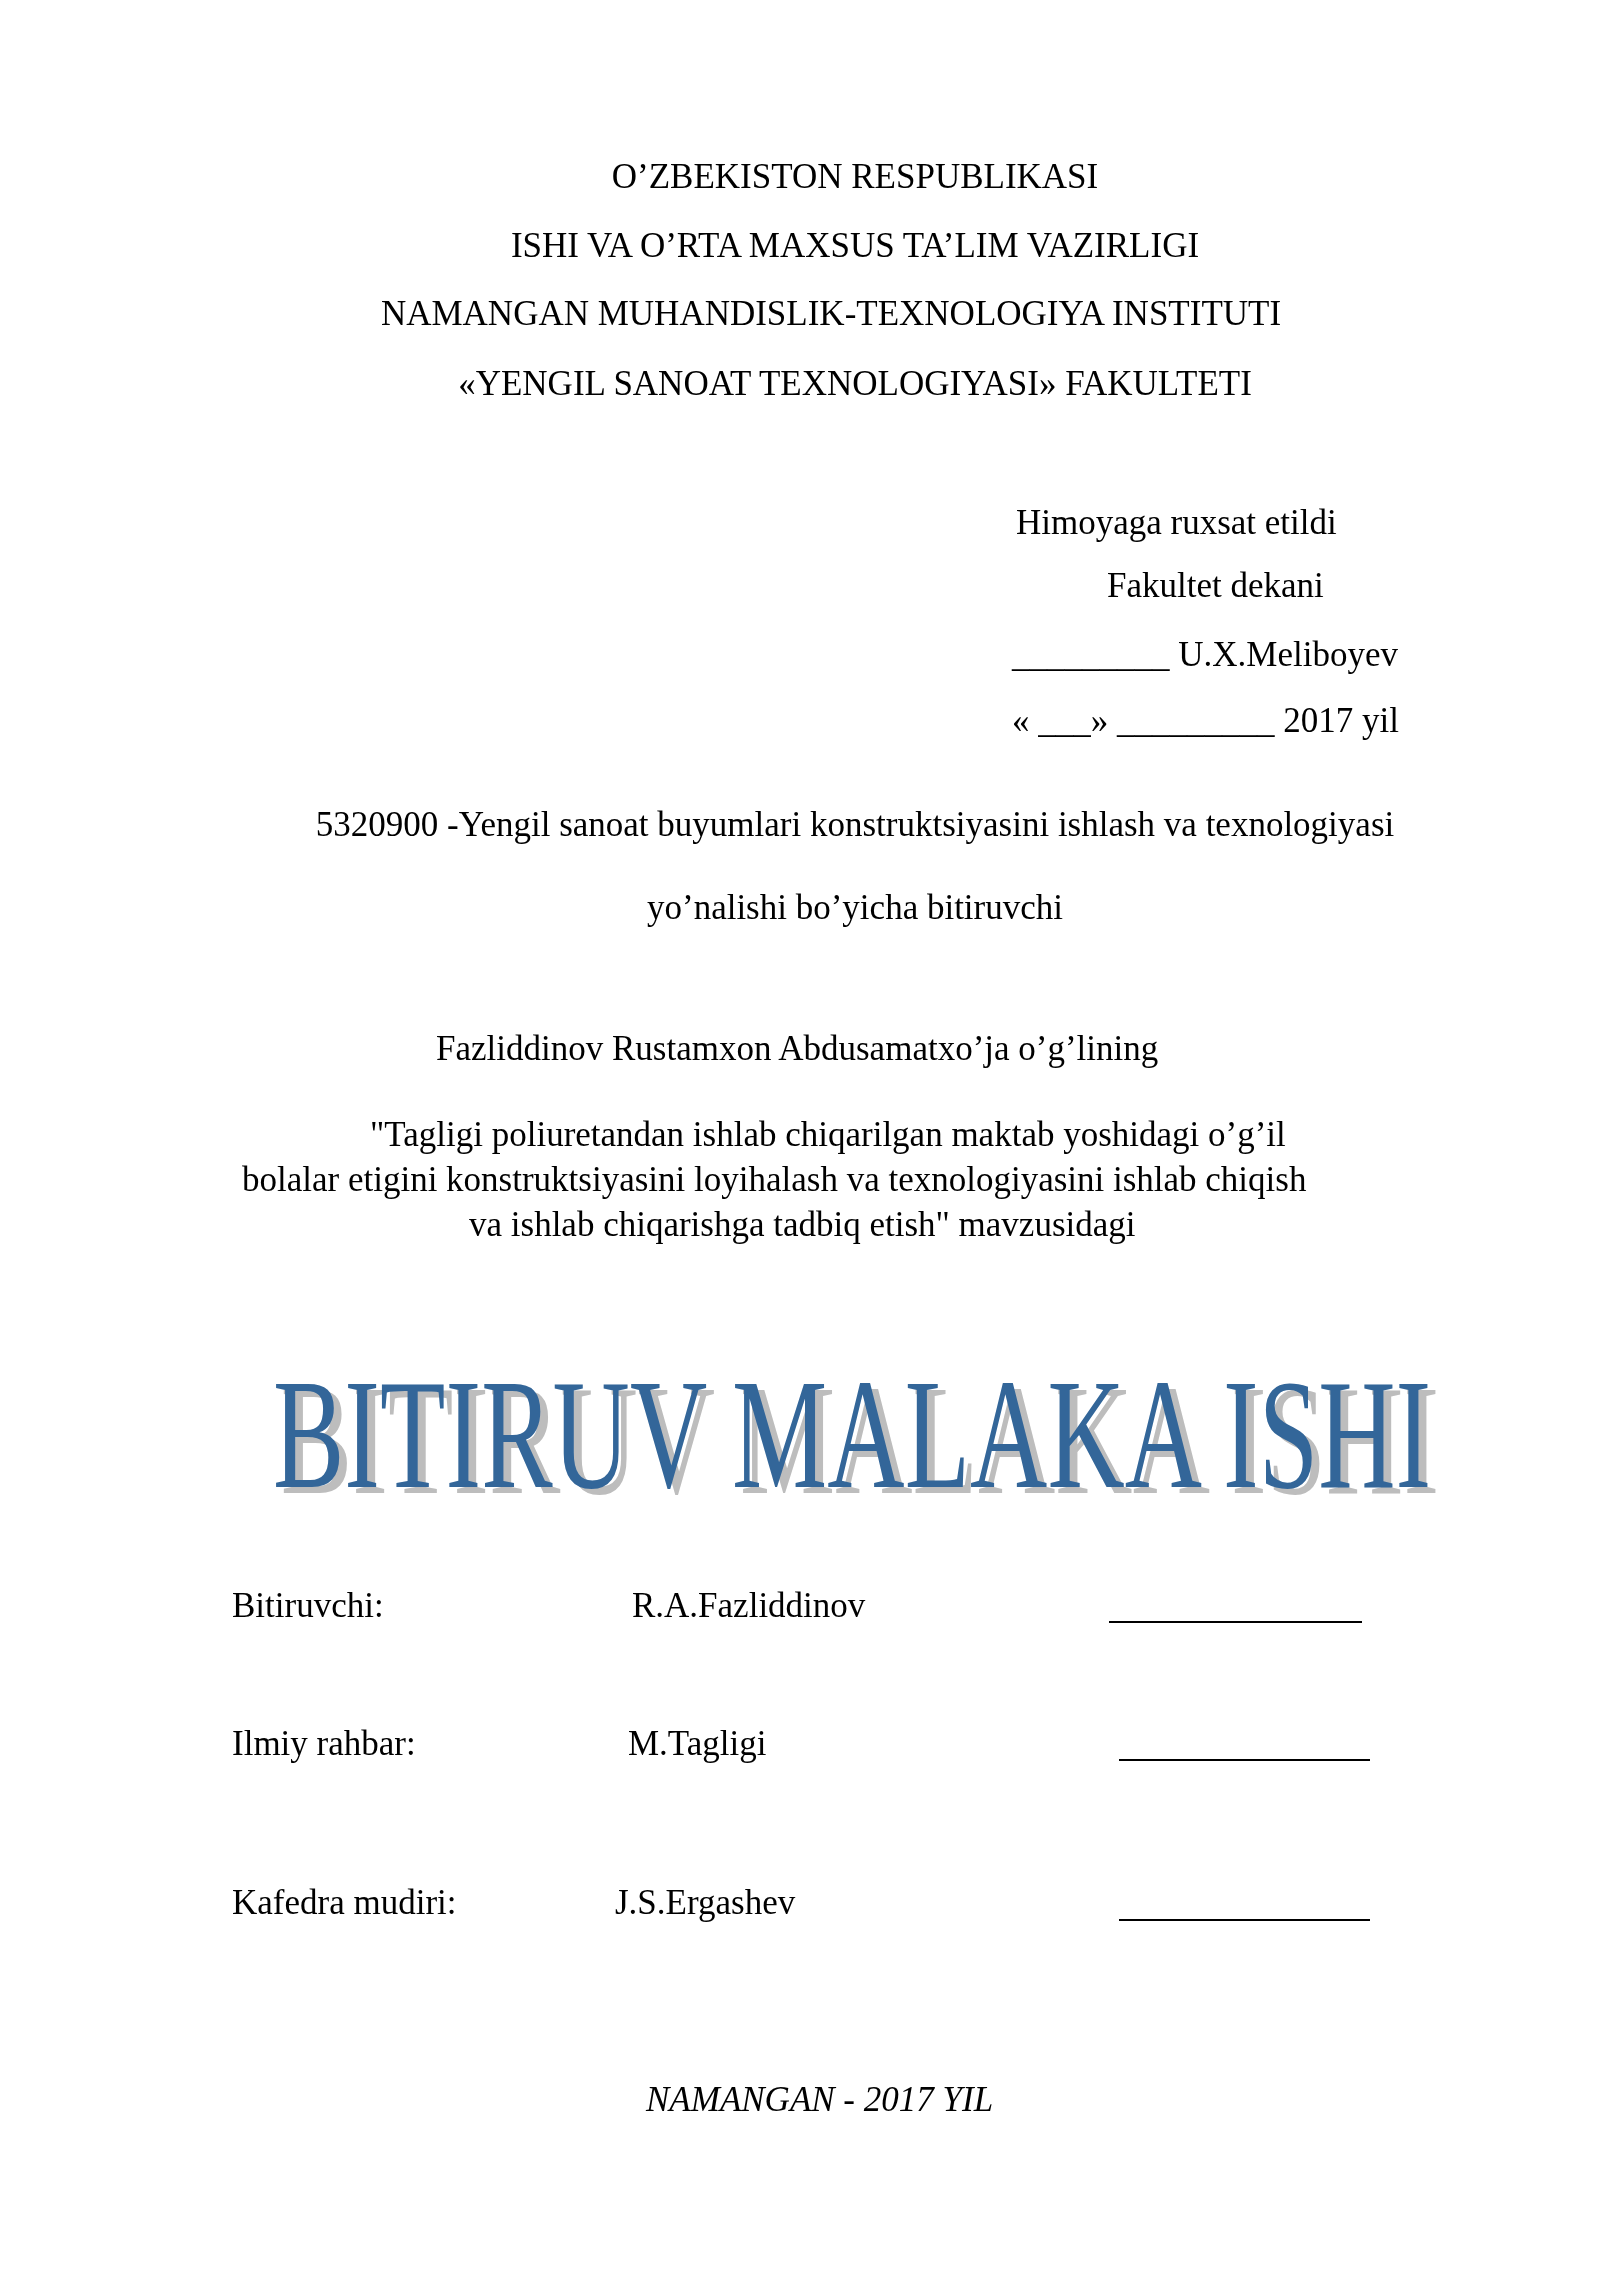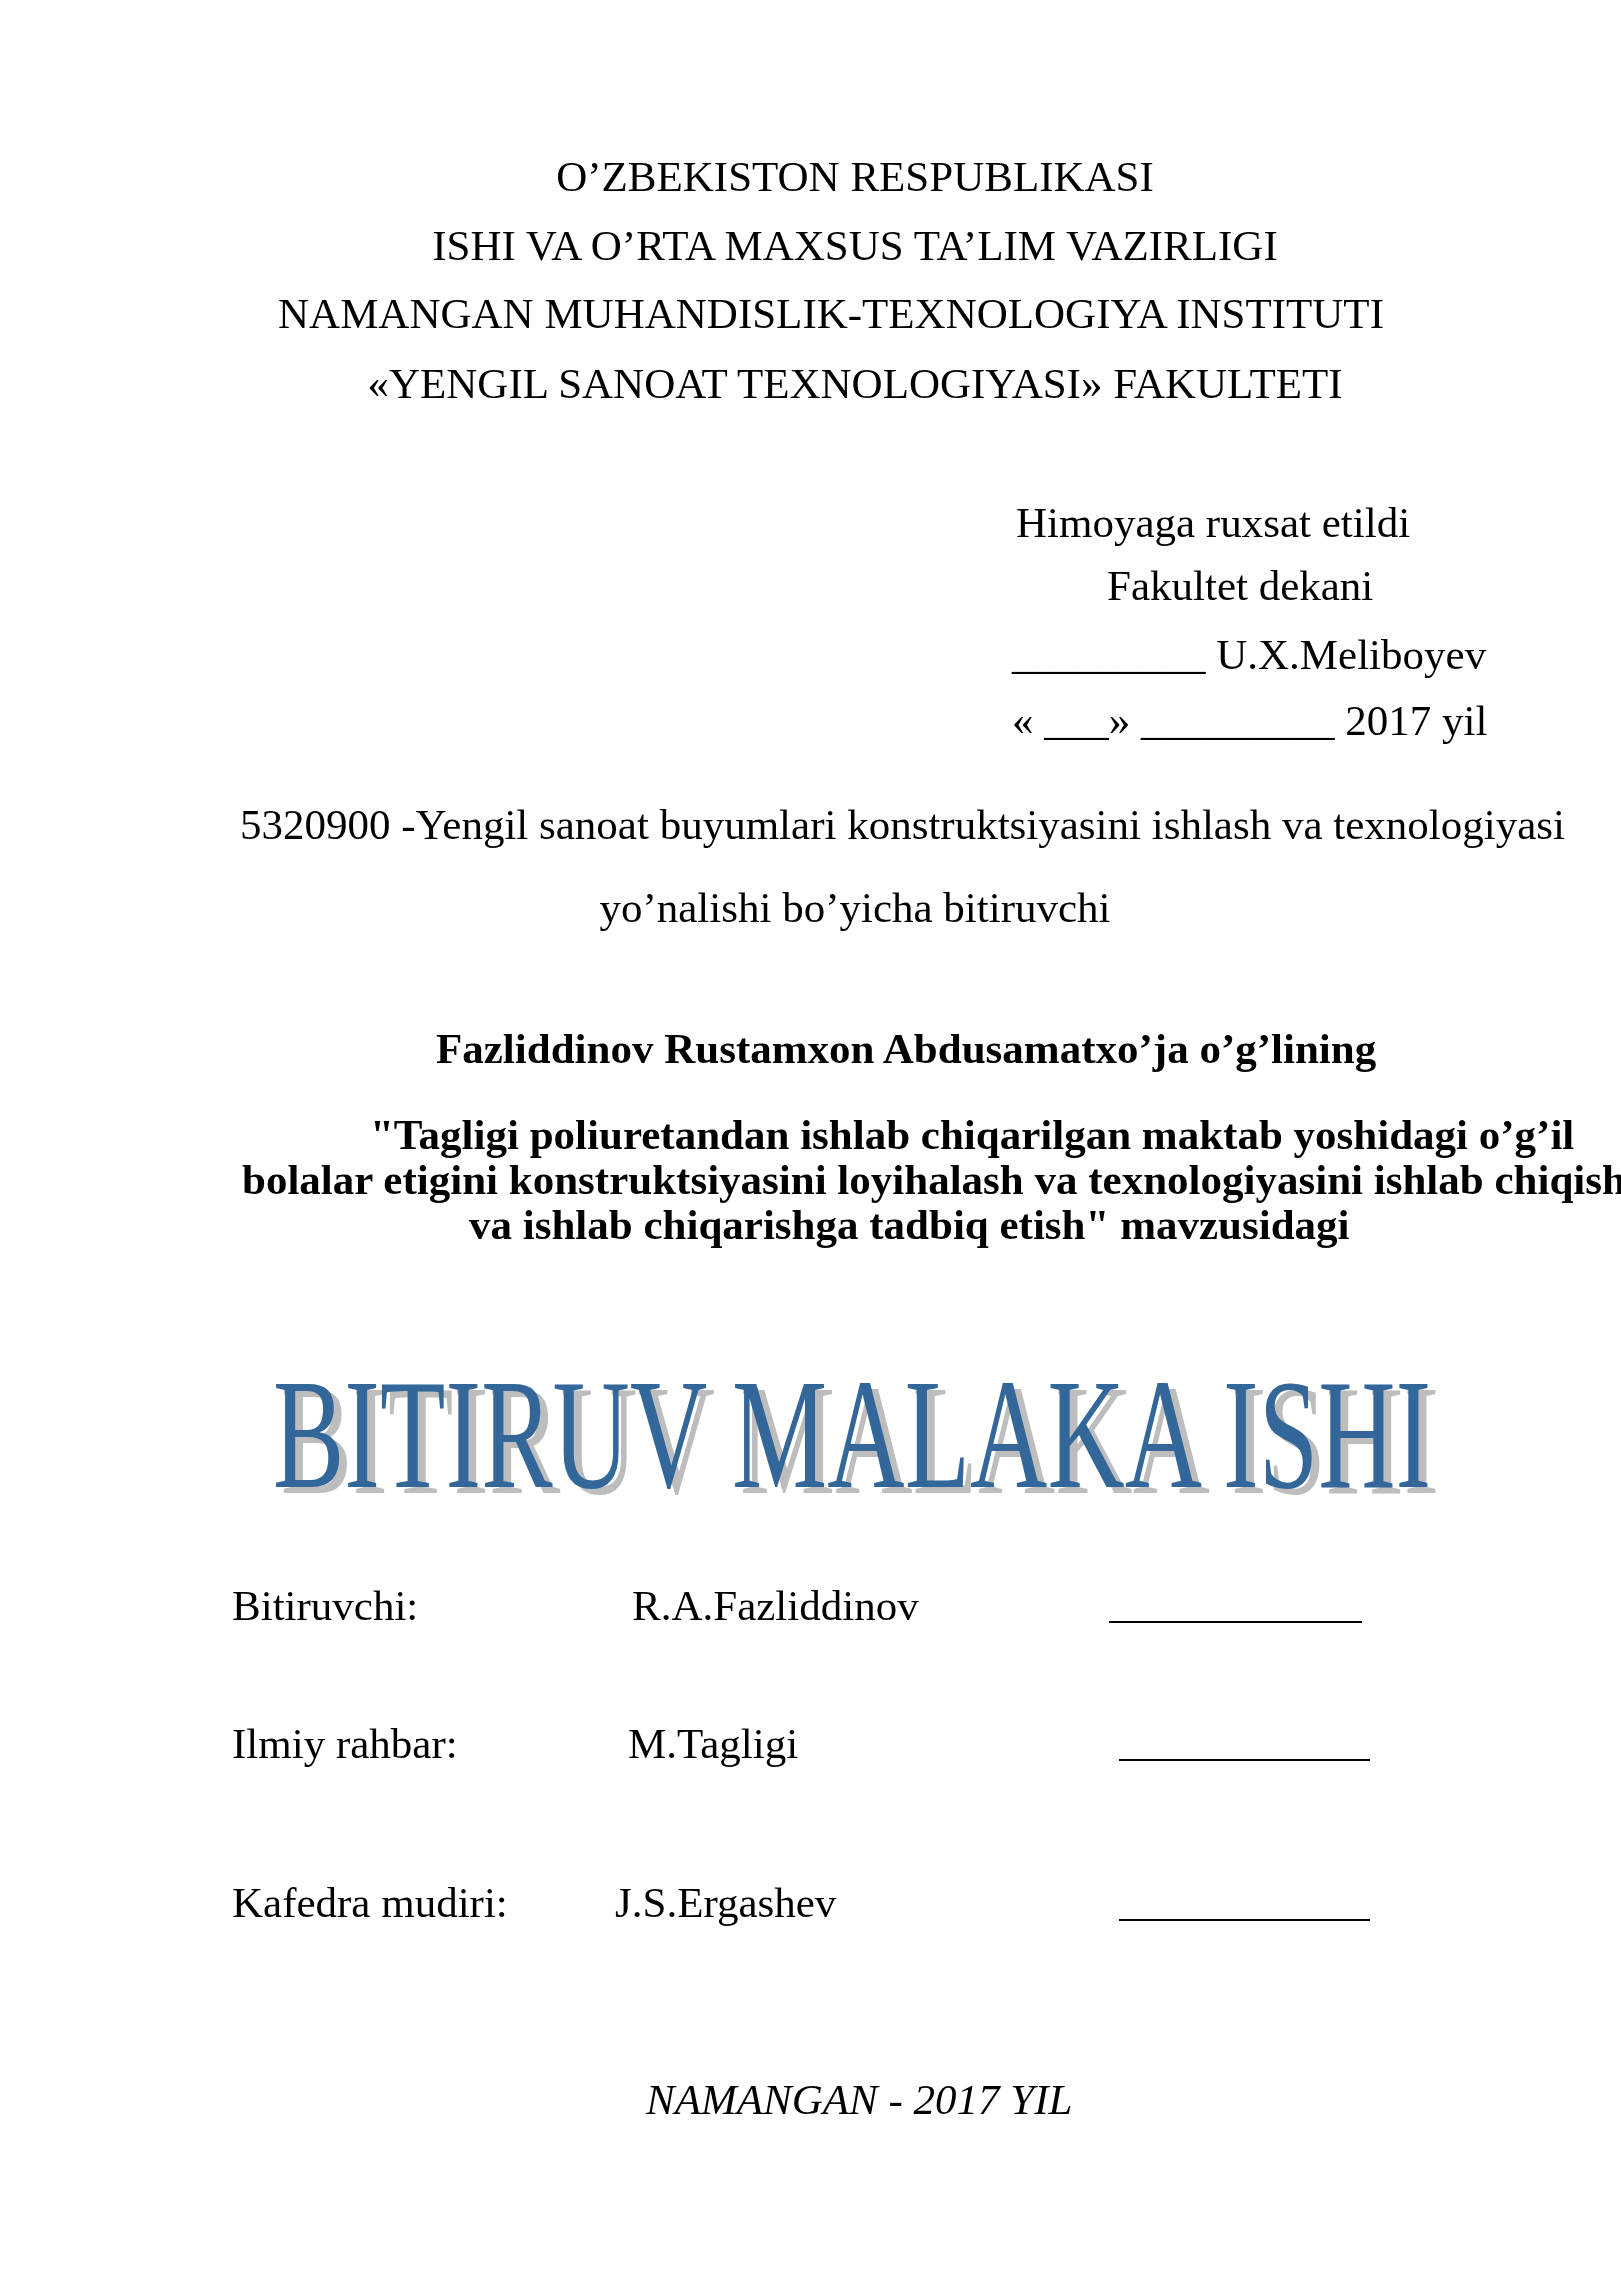--- a/index.html
+++ b/index.html
@@ -1,20 +1,20 @@
 <!DOCTYPE html>
 <html><head>
 <meta charset="utf-8">
 <style>
   html, body { margin: 0; padding: 0; background: #ffffff; }
   body { width: 1621px; height: 2293px; position: relative; overflow: hidden;
          font-family: "Liberation Serif", "DejaVu Serif", serif; color: #000; }
-  .ln { position: absolute; font-size: 43px; line-height: 35px; white-space: pre; }
+  .ln { position: absolute; font-size: 35px; line-height: 35px; white-space: pre; }
   .center { left: 240px; width: 1230px; text-align: center; }
-  .bold { font-weight: bold; text-align: right; }
+  .bold { font-weight: normal; text-align: right; }
   .wordart { position: absolute; left: 265px; top: 1362px; width: 1186px; height: 147px; }
   .sig-label { left: 232px; }
   .sig-line { position: absolute; height: 0; border-top: 2px solid #000; }
 </style>
 </head>
 <body>
 
 <div>
   <div class="ln center" style="top:159px;">O’ZBEKISTON RESPUBLIKASI</div>
   <div class="ln center" style="top:228px;">ISHI VA O’RTA MAXSUS TA’LIM VAZIRLIGI</div>

